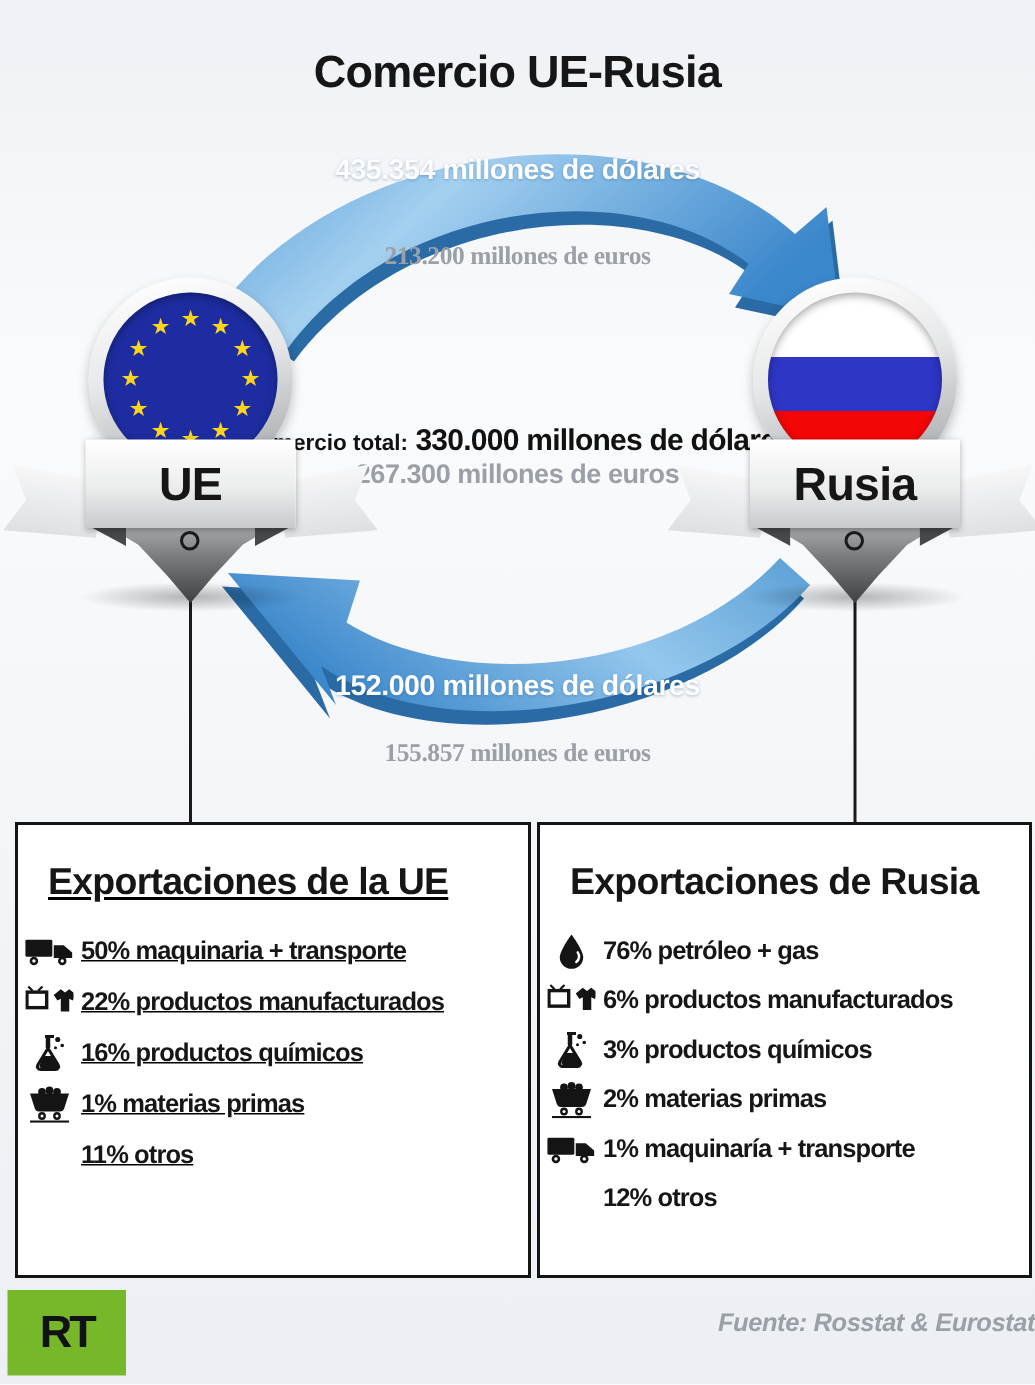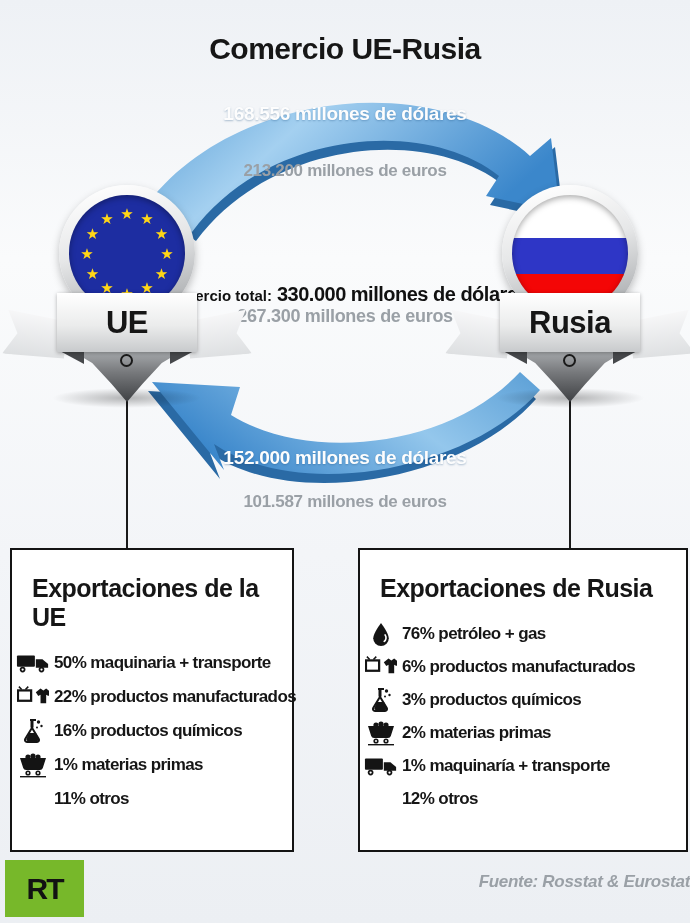--- a/index.html
+++ b/index.html
@@ -8,21 +8,21 @@
           background:linear-gradient(180deg,#eef1f5 0%,#fafbfc 28%,#f3f5f8 60%,#eceff3 100%); }
 
   .title { position:absolute; top:32px; left:0; width:100%; text-align:center;
            font-size:30px; font-weight:bold; color:#161616; letter-spacing:-0.5px; }
 
   
   .arrows { position:absolute; top:70px; left:0; width:690px; height:470px; }
 
   .arrow-label { position:absolute; width:100%; text-align:center; font-weight:bold; letter-spacing:-0.3px; }
   .lbl-dollars { color:#fdfdfd; font-size:19px; text-shadow:0 1px 2px rgba(30,80,130,.35); }
-  .lbl-euros   { color:#9aa0a6; font-size:17px; }
+  .lbl-euros   { color:#9aa0a6; font-size:17px;font-family:Liberation Serif, serif; }
   .top-dollars { top:103px; }
   .top-euros   { top:161px; }
   .bot-dollars { top:447px; }
   .bot-euros   { top:492px; }
 
   .total-block { position:absolute; top:283px; left:145px; width:400px; text-align:center; line-height:1.15; }
   .total-line1 { white-space:nowrap; }
   .total-label { font-size:15px; font-weight:bold; color:#111; margin-right:5px; }
   .total-dollars { font-size:20px; font-weight:bold; color:#111; letter-spacing:-0.5px; }
   .total-euros { font-size:18px; font-weight:bold; color:#9aa0a6; letter-spacing:-0.3px; }
@@ -65,21 +65,21 @@
 
   .pin-dot { position:absolute; left:113px; top:174px; width:13px; height:13px; border-radius:50%;
              border:2px solid #1a1a1a; }
 
   .connector { position:absolute; width:2px; height:180px; background:#1a1a1a; }
   .conn-left  { left:126px; top:368px; }
   .conn-right { left:569px; top:368px; }
 
   
   .export-box { position:absolute; top:548px; height:304px; background:#ffffff; border:2px solid #141414; }
-  .box-ue { left:10px;  width:284px; }
+  .box-ue { left:10px;  width:344px;text-decoration:underline; }
   .box-ru { left:358px; width:330px; }
   .box-title { margin:24px 0 14px 20px; font-size:25px; font-weight:bold; color:#161616; letter-spacing:-0.5px; }
   .item-row { display:flex; align-items:center; height:34px; padding-left:0; }
   .box-ru .item-row { height:33px; }
   .item-icon { width:42px; display:flex; align-items:center; justify-content:center; flex:none; }
   .item-icon svg { display:block; }
   .item-label { font-size:17px; font-weight:bold; color:#161616; letter-spacing:-0.6px; white-space:nowrap; }
 
   
   .rt-logo { position:absolute; left:5px; top:860px; width:79px; height:57px; background:#77b82a;
@@ -113,32 +113,32 @@
       <path transform="translate(4,9)" fill="#2a6aa5" d="M 148 133 C 235 20, 435 0, 530 86 L 551 68 L 560 142 L 486 126 L 499 106 C 425 47, 268 60, 192 162 Z"></path>
       <path fill="url(#gradTop)" d="M 148 133 C 235 20, 435 0, 530 86 L 551 68 L 560 142 L 486 126 L 499 106 C 425 47, 268 60, 192 162 Z"></path>
     </g>
 
     <g>
       <path transform="translate(-4,9)" fill="#2a6aa5" d="M 540 320 C 468 402, 298 432, 214 374 L 224 400 L 152 312 L 240 317 L 231 345 C 306 392, 448 380, 520 302 Z"></path>
       <path fill="url(#gradBot)" d="M 540 320 C 468 402, 298 432, 214 374 L 224 400 L 152 312 L 240 317 L 231 345 C 306 392, 448 380, 520 302 Z"></path>
     </g>
   </svg>
 
-  <div class="arrow-label lbl-dollars top-dollars">168.556 millones de dólares</div>
+  <div class="arrow-label lbl-dollars top-dollars">435.354 millones de dólares</div>
   <div class="arrow-label lbl-euros top-euros">213.200 millones de euros</div>
 
   <div class="total-block">
     <div class="total-line1">
       <span class="total-label">Comercio total:</span><span class="total-dollars">330.000 millones de dólares</span>
     </div>
     <div class="total-euros">267.300 millones de euros</div>
   </div>
 
   <div class="arrow-label lbl-dollars bot-dollars">152.000 millones de dólares</div>
-  <div class="arrow-label lbl-euros bot-euros">101.587 millones de euros</div>
+  <div class="arrow-label lbl-euros bot-euros">155.857 millones de euros</div>
 
   <div class="connector conn-left"></div>
   <div class="connector conn-right"></div>
 
   <div class="badge badge-eu">
     <div class="wing wing-left"></div>
     <div class="wing wing-right"></div>
     <div class="pointer-shadow"></div>
     <div class="pointer"></div>
     <div class="badge-ring">

